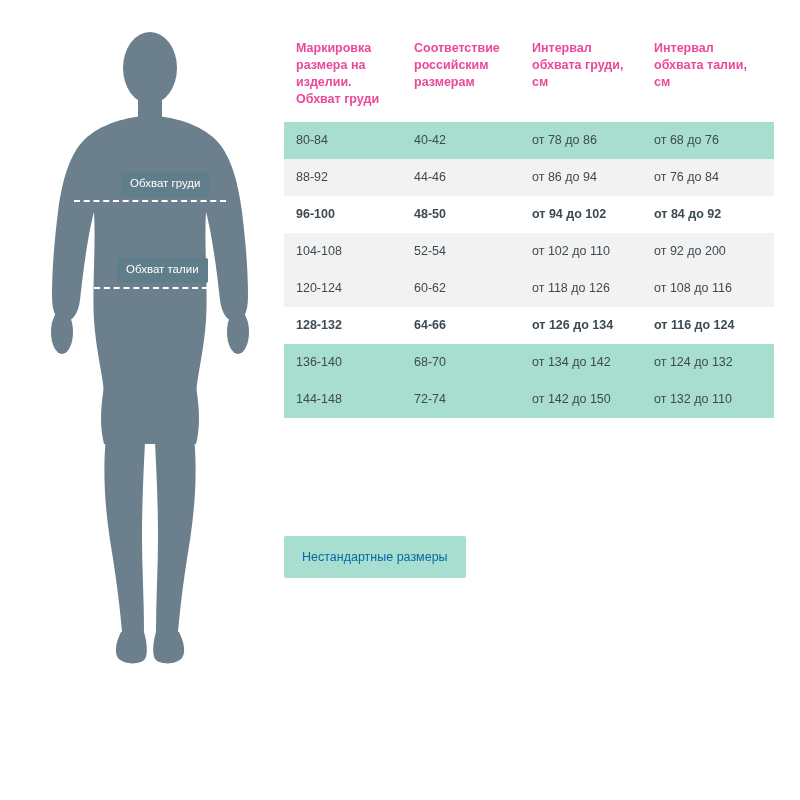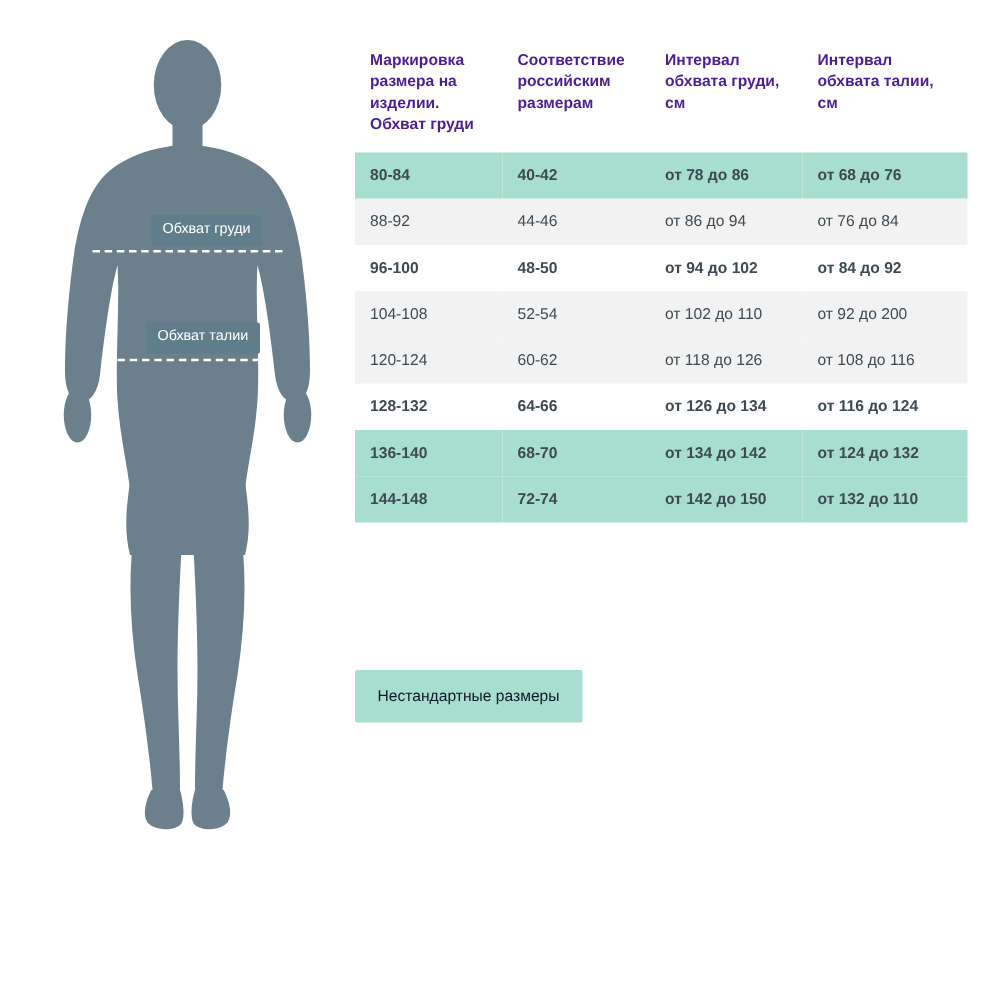--- a/index.html
+++ b/index.html
@@ -62,48 +62,48 @@
   }
   table.size-table {
     border-collapse: collapse;
     width: 490px;
     table-layout: fixed;
   }
   table.size-table th {
     text-align: left;
     font-size: 12.5px;
     font-weight: bold;
-    color: #4c1d95;
+    color: #ec4899;
     padding: 10px 12px 14px 12px;
     vertical-align: top;
     line-height: 1.35;
     background: #ffffff;
   }
   table.size-table td {
     font-size: 12.5px;
     color: #3d4a52;
     padding: 11px 12px;
     vertical-align: middle;
     line-height: 1.2;
   }
   .col1 { width: 118px; }
   .col2 { width: 118px; }
   .col3 { width: 122px; }
   .col4 { width: 132px; }
 
-  tr.row-accent td { background: #a8ded0; font-weight: bold; }
+  tr.row-accent td { background: #a8ded0; }
   tr.row-grey td   { background: #f2f2f2; }
   tr.row-plain td  { background: #ffffff; font-weight: bold; }
 
   .footnote {
     position: absolute;
     left: 284px;
     top: 536px;
     background: #a8ded0;
-    color: #0f172a;
+    color: #0369a1;
     font-size: 12.5px;
     padding: 14px 18px;
     border-radius: 2px;
     white-space: nowrap;
   }
 </style>
 </head>
 <body>
 
 <div class="page">

